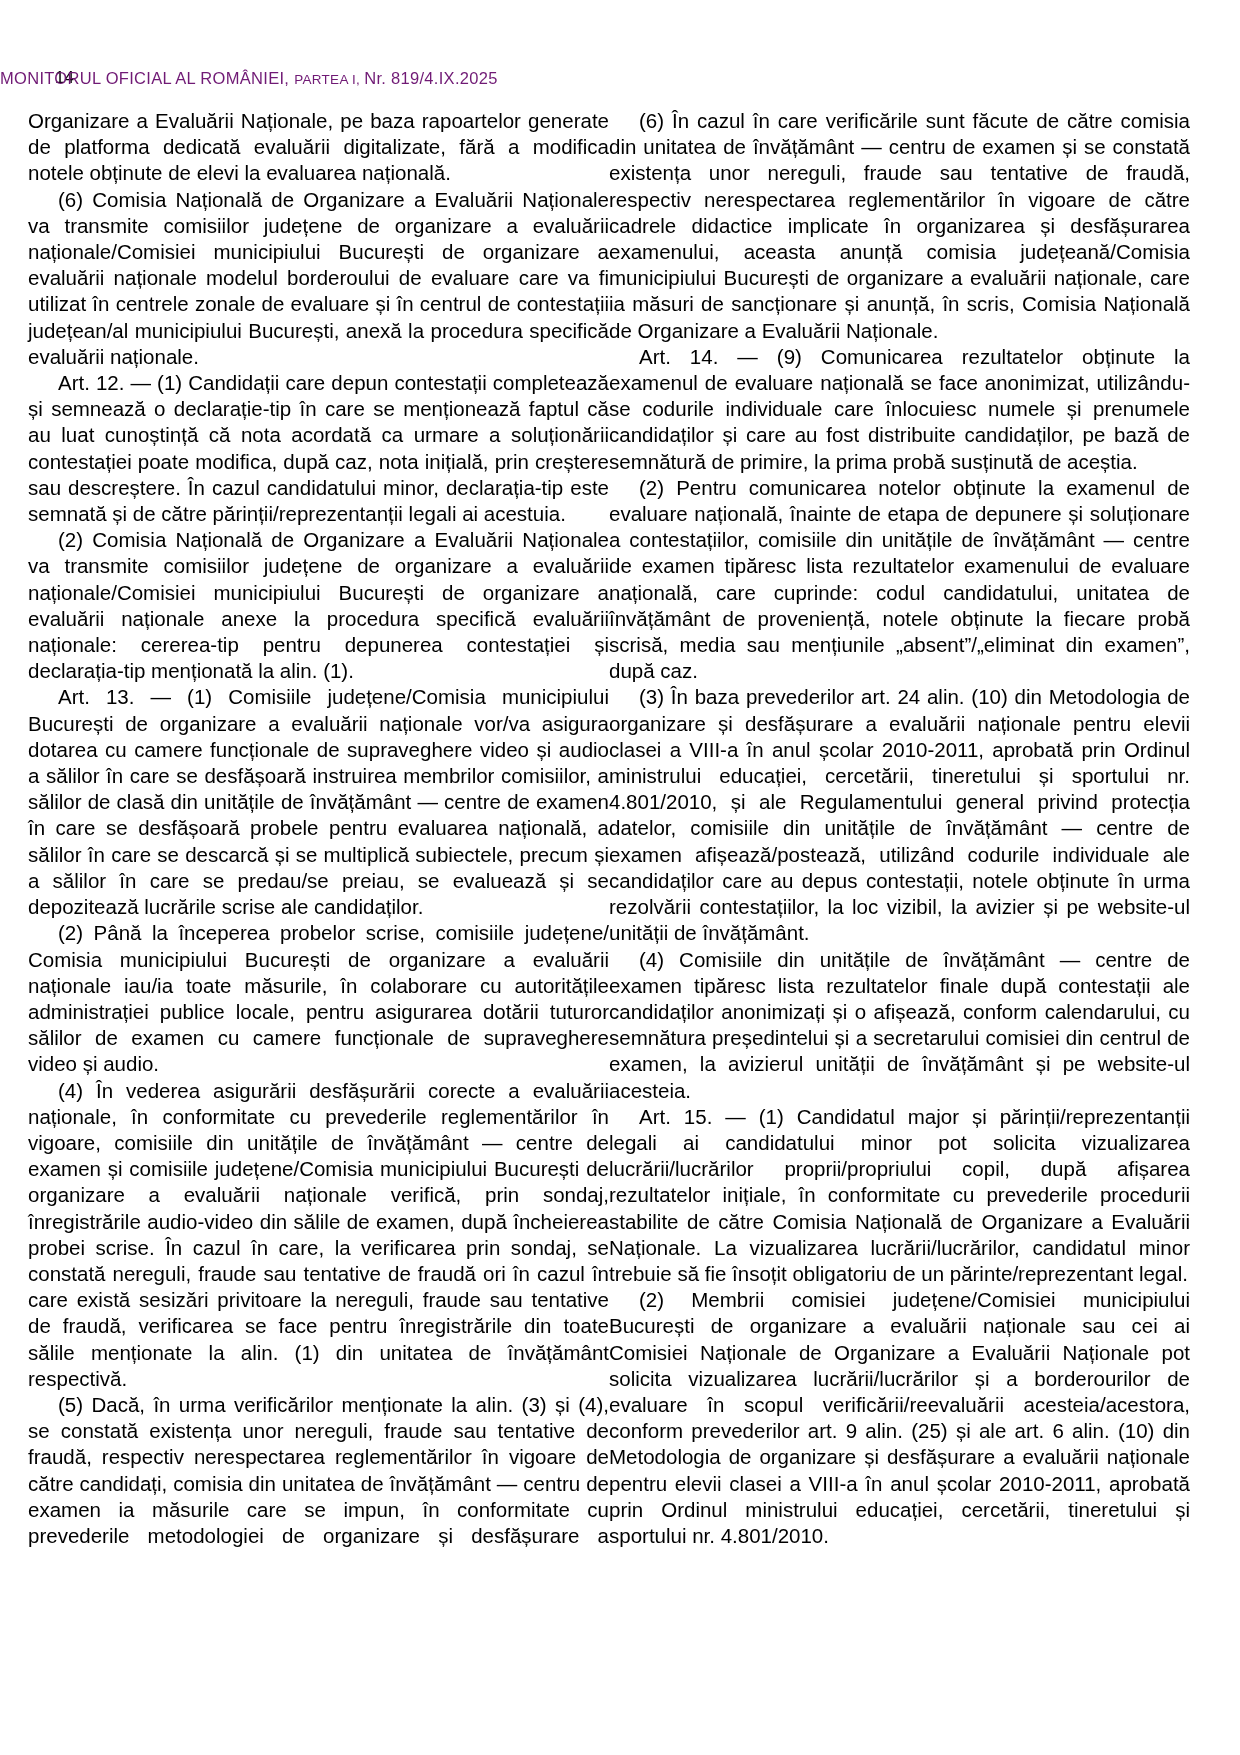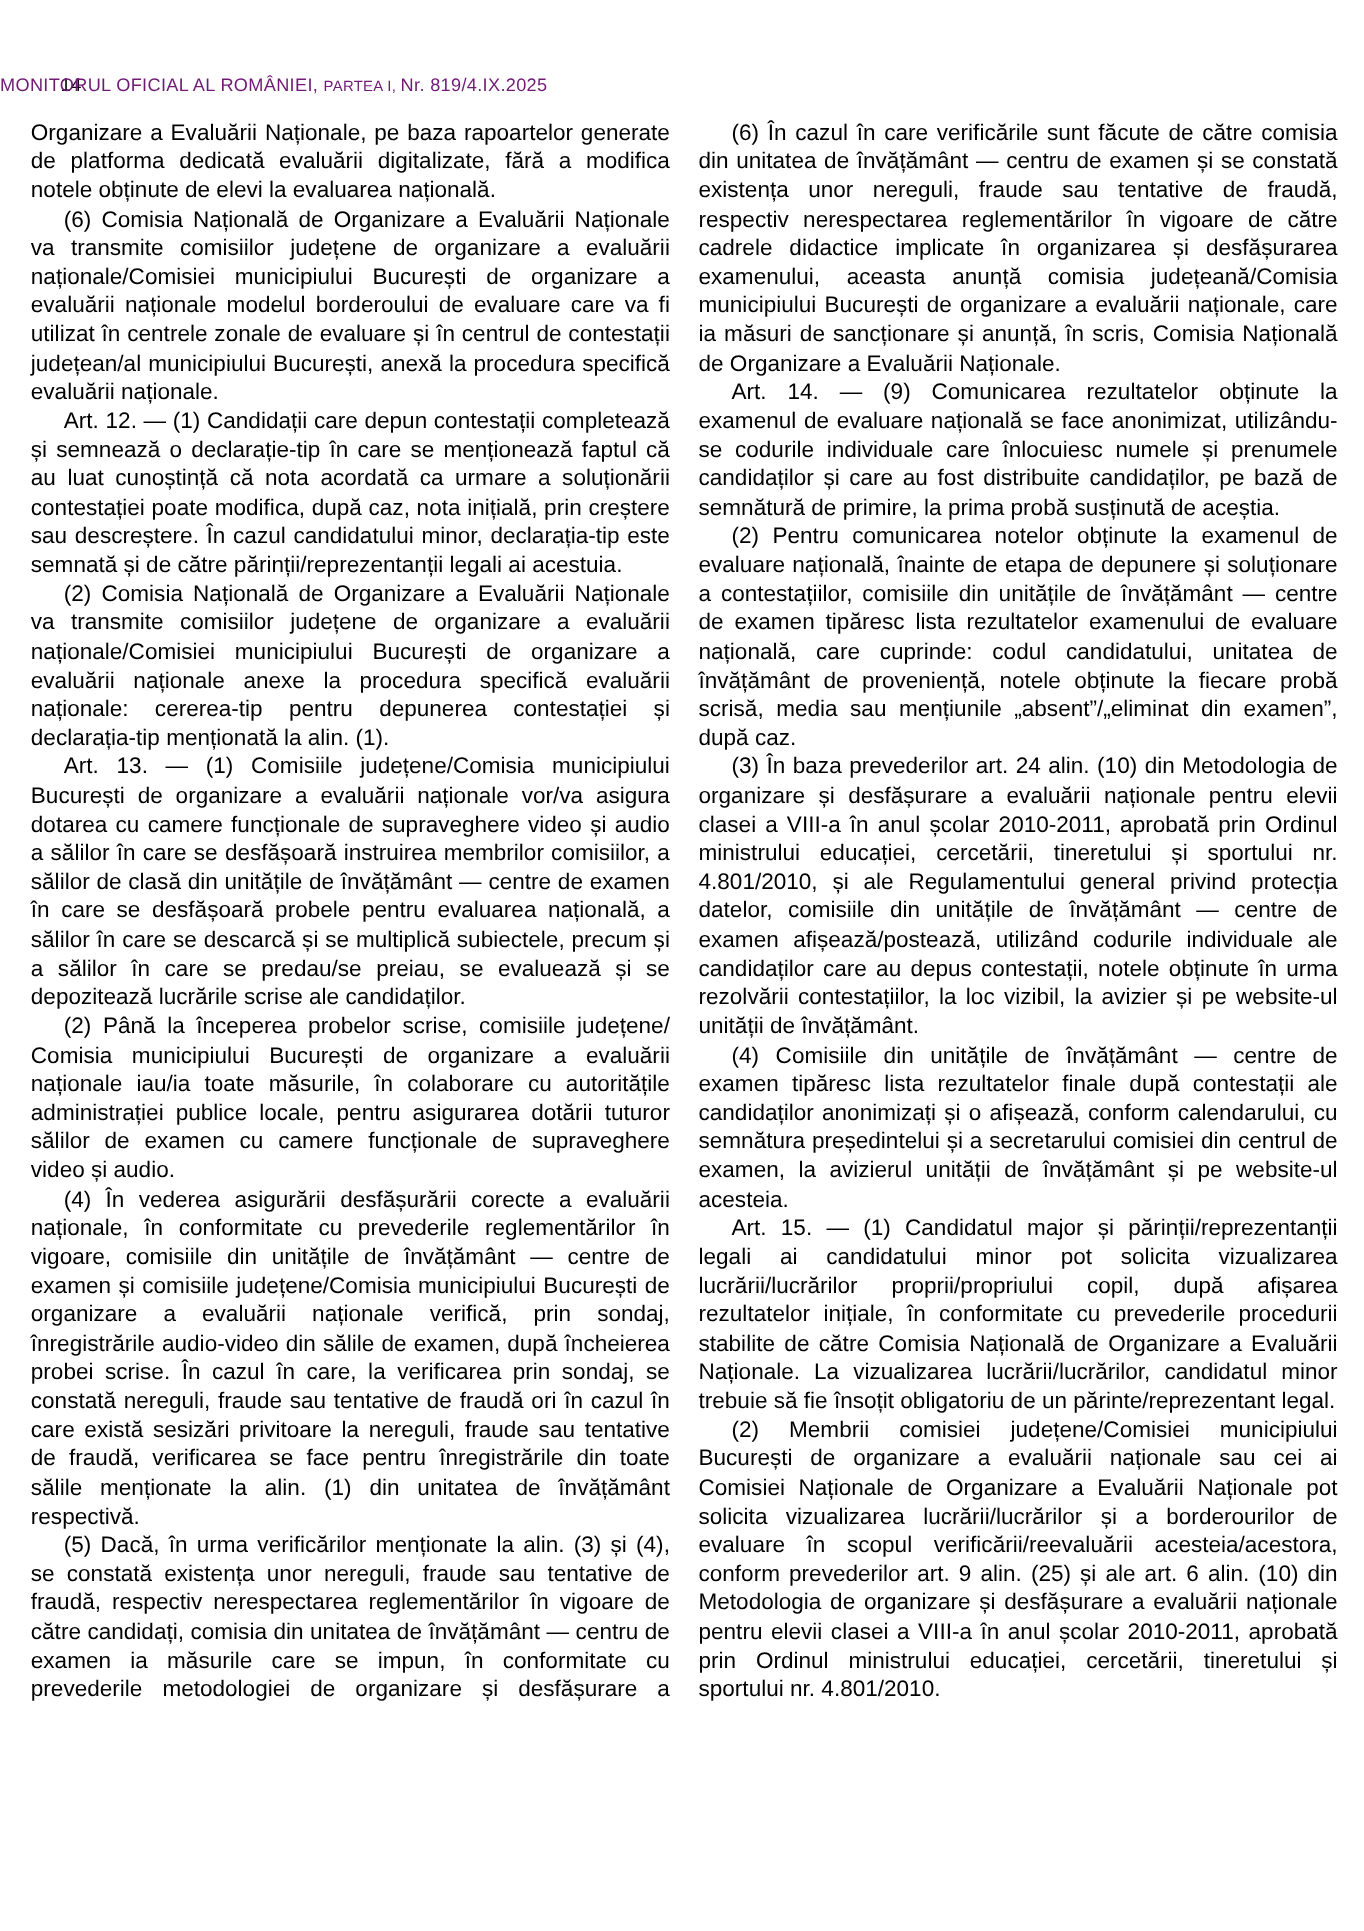--- a/index.html
+++ b/index.html
@@ -34,21 +34,20 @@
     white-space: nowrap;
   }
   .page-header .part {
     font-size: 13.5px;
   }
   .columns {
     position: absolute;
     top: 108px;
     left: 28px;
     display: flex;
-    gap: 26px;
   }
   .col {
     width: 581px;
     font-size: 20.5px;
     line-height: 26.2px;
     text-align: justify;
     color: #000;
   }
   .col p {
     margin: 0;

